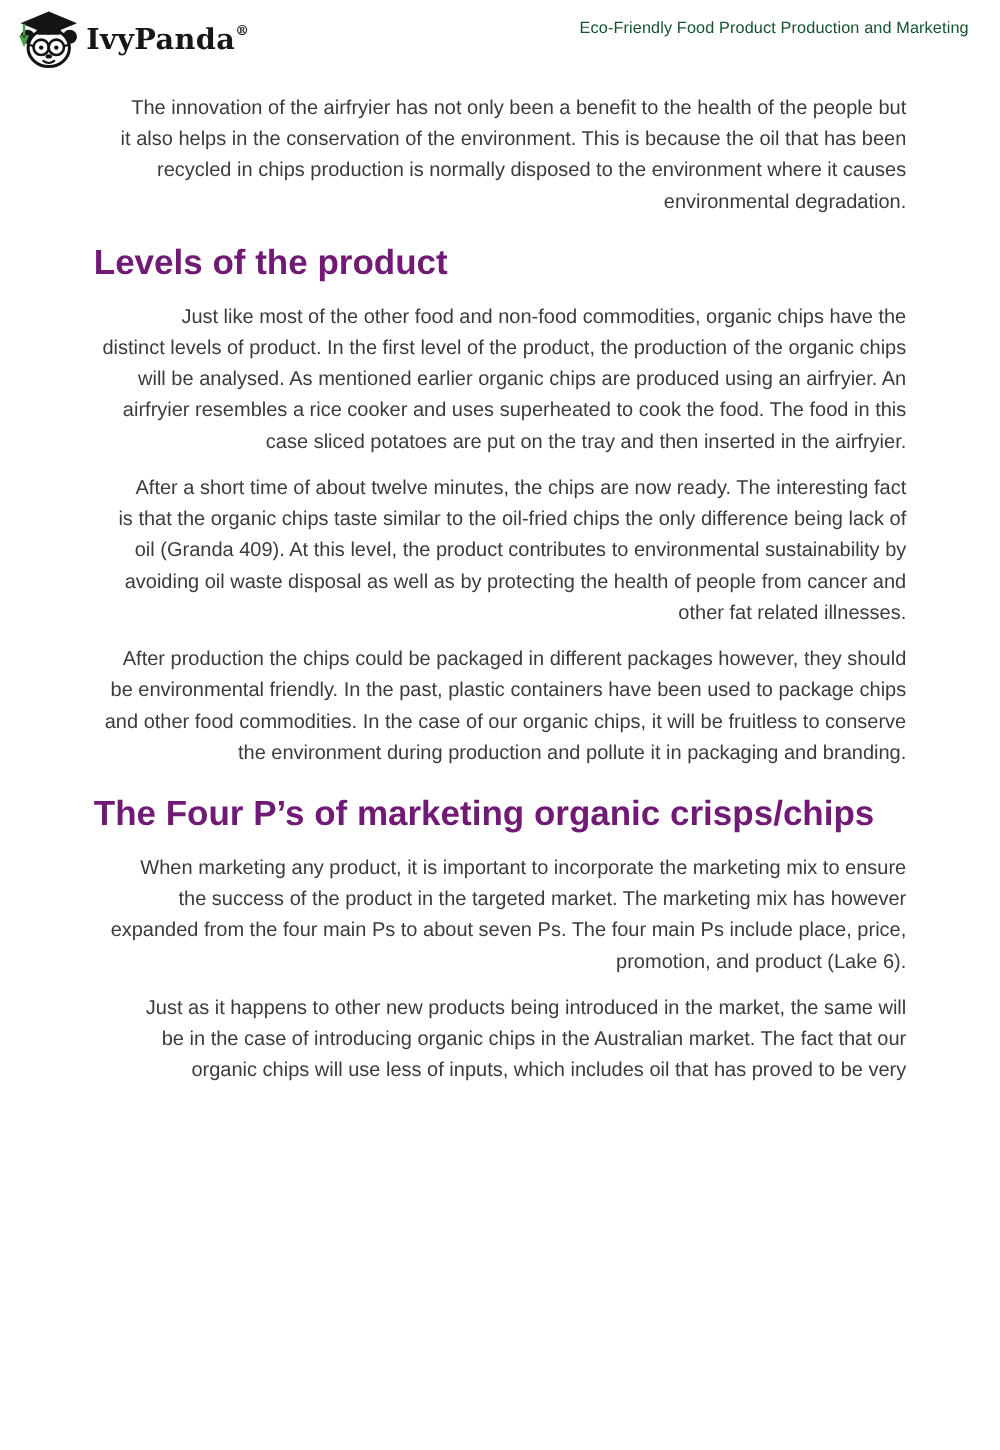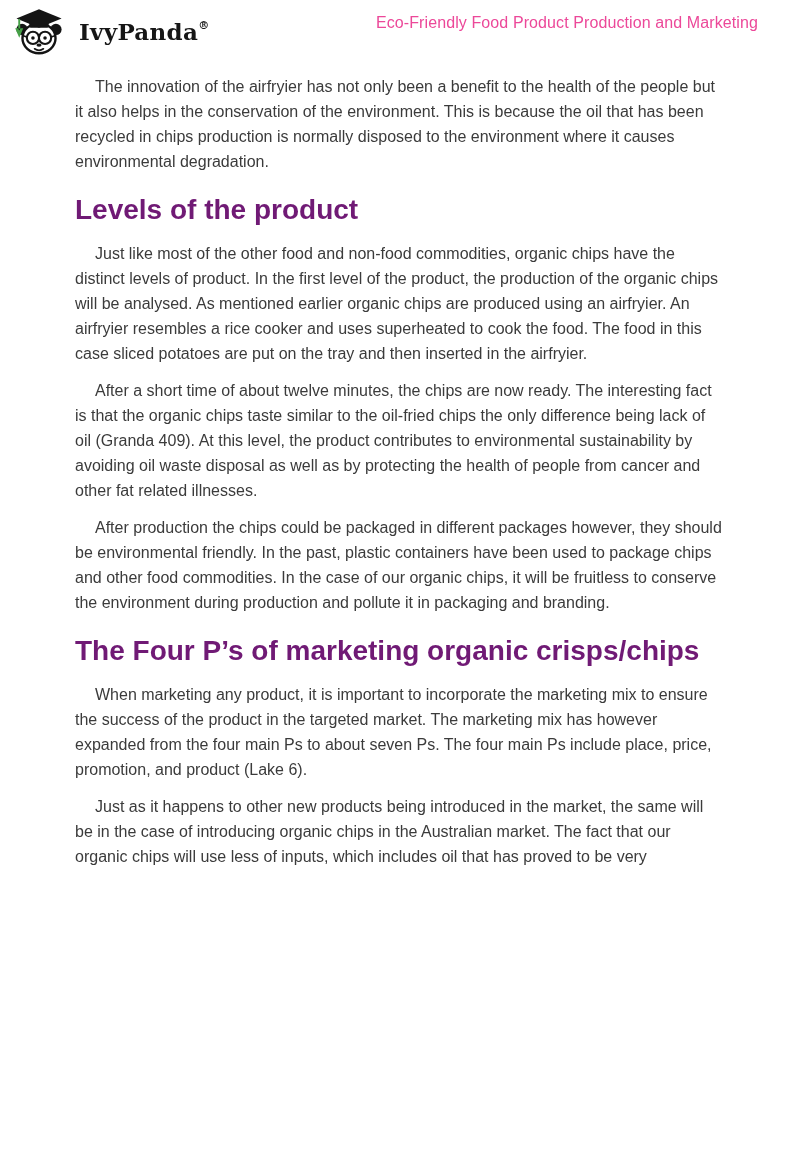--- a/index.html
+++ b/index.html
@@ -9,47 +9,47 @@
     height: 1160px;
     background: #ffffff;
     overflow: hidden;
     font-family: "Liberation Sans", "DejaVu Sans", sans-serif;
   }
 
   
   .header { position: relative; height: 64px; }
   .logo {
     position: absolute; left: 14px; top: 6px;
-    display: flex; align-items: center; gap: 15px;
+    display: flex; align-items: center; gap: 5px;
     text-decoration: none; cursor: pointer;
   }
   .logo svg { width: 50px; height: 50px; display: block; }
   .brand {
     font-family: "DejaVu Serif", "Liberation Serif", serif;
     font-weight: 700; font-size: 23px; color: #161616;
     letter-spacing: 0.3px; line-height: 1;
   }
   .brand .reg {
     font-size: 11px; vertical-align: super; line-height: 0;
     position: relative; top: -2px; font-weight: 700;
   }
   .doc-title {
-    position: absolute; top: 14px; right: 42px;
-    font-size: 16px; color: #ec4899; letter-spacing: 0.1px;
+    position: absolute; top: 14px; right: 25px;
+    font-size: 13px; color: #14532d; letter-spacing: 0.1px;
   }
 
   
   .content {
     width: 650px; margin-left: 75px; padding-top: 10px;
     color: #3b3b3b;
   }
   .para {
     margin: 0 0 12px 0;
     font-size: 16px; line-height: 25px;
-    text-indent: 20px; text-align: left;
+    text-indent: 20px; text-align: right;
   }
   .section-heading {
     margin: 16px 0 12px 0;
     font-size: 28px; line-height: 39px;
     font-weight: 700; color: #701a75;
   }
 
   
   .footer {
     position: absolute; left: 0; right: 0; bottom: 13px;

